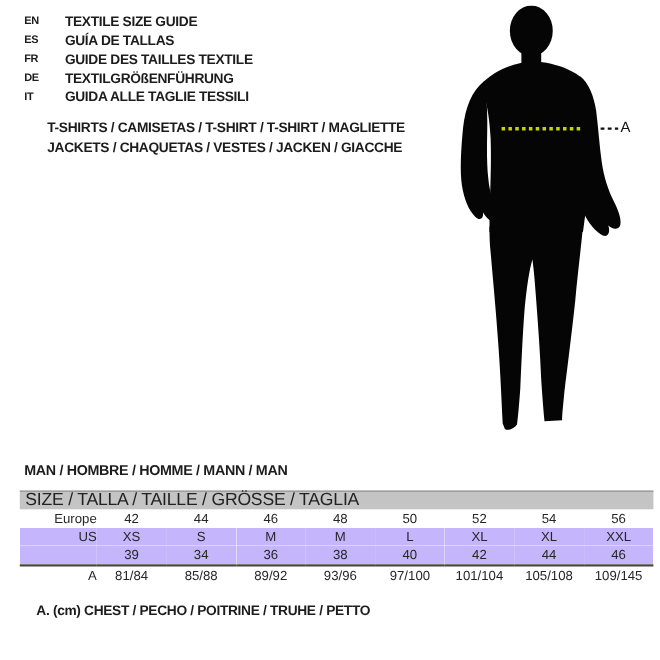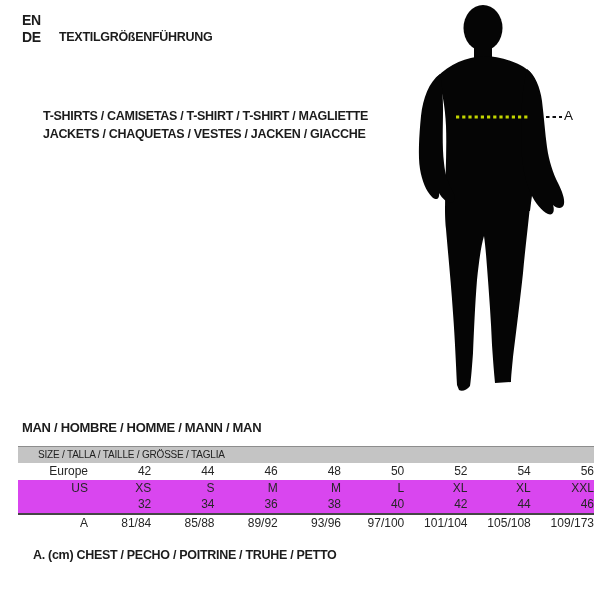--- a/index.html
+++ b/index.html
@@ -3,61 +3,74 @@
 <meta charset="utf-8">
 <style>
   * { margin:0; padding:0; box-sizing:border-box; }
   html,body { width:600px; height:600px; }
   body { font-family:"Liberation Sans", sans-serif; background:#ffffff; color:#1c1c1c; }
   .canvas { position:relative; width:600px; height:600px; background:#ffffff; overflow:hidden; }
 
   
   .lang-block { position:absolute; left:22px; top:11px; }
   .lang-row { display:flex; height:17.2px; align-items:center; }
-  .lang-code { width:37px; font-weight:700; font-size:14px; letter-spacing:-0.3px; }
+  .lang-code { width:37px; font-weight:700; font-size:10px; letter-spacing:-0.3px; }
   .lang-title { font-weight:700; font-size:12.5px; letter-spacing:-0.3px; white-space:nowrap; }
 
   
   .cats { position:absolute; left:22px; top:108px; font-weight:700; font-size:12.5px;
           letter-spacing:-0.3px; line-height:17.5px; white-space:nowrap;margin-left:21px; }
 
   
   .figure { position:absolute; left:415px; top:5px; width:175px; height:390px; }
   .a-label { position:absolute; left:564px; top:108px; font-size:13.5px; font-weight:500; color:#111; }
 
   
   .man-heading { position:absolute; left:22px; top:420px; font-weight:700; font-size:13px; letter-spacing:-0.3px; }
 
   
   .table-wrap { position:absolute; left:18px; top:446px; width:576px; }
   .thead { background:#c4c4c4; border-top:1px solid #8d8d8d; height:17px; line-height:16px;
-           padding-left:20px; font-size:10px; color:#222; letter-spacing:-0.2px; }
+           padding-left:5px; font-size:16px; color:#222; letter-spacing:-0.2px; }
   table.sizes { width:100%; border-collapse:collapse; table-layout:fixed; font-size:12px; color:#262626; }
-  table.sizes td { height:16.5px; line-height:16.5px; text-align:right; padding:0;
+  table.sizes td { height:16.5px; line-height:16.5px; text-align:center; padding:0;
                    overflow:hidden; white-space:nowrap; }
   table.sizes td.lbl { text-align:right; padding-left:5px; }
   col.c-lbl { width:70px; }
-  tr.row-us td, tr.row-blank td { background:#d946ef;margin-top:24px; }
+  tr.row-us td, tr.row-blank td { background:#c4b5fd;margin-top:24px; }
   tr.row-a td { border-top:2px solid #454545; }
 
   
   .footnote { position:absolute; left:22px; top:548px; font-weight:700; font-size:12.5px; letter-spacing:-0.3px;margin-left:11px; }
 </style>
 </head>
 <body>
 
 <div class="canvas">
 
   <div class="lang-block">
     <div class="lang-row">
       <span class="lang-code">EN</span>
+      <span class="lang-title">TEXTILE SIZE GUIDE</span>
+    </div>
+    <div class="lang-row">
+      <span class="lang-code">ES</span>
+      <span class="lang-title">GUÍA DE TALLAS</span>
+    </div>
+    <div class="lang-row">
+      <span class="lang-code">FR</span>
+      <span class="lang-title">GUIDE DES TAILLES TEXTILE</span>
     </div>
     <div class="lang-row">
       <span class="lang-code">DE</span>
       <span class="lang-title">TEXTILGRÖßENFÜHRUNG</span>
+    </div>
+    <div class="lang-row">
+      <span class="lang-code">IT</span>
+      <span class="lang-title">GUIDA ALLE TAGLIE TESSILI</span>
     </div>
   </div>
 
   <div class="cats">
     <div>T-SHIRTS / CAMISETAS / T-SHIRT / T-SHIRT / MAGLIETTE</div>
     <div>JACKETS / CHAQUETAS / VESTES / JACKEN / GIACCHE</div>
   </div>
 
   <svg class="figure" viewBox="0 0 175 390" xmlns="http://www.w3.org/2000/svg" aria-hidden="true">
     <g fill="#050505">
@@ -120,39 +133,39 @@
           <td>S</td>
           <td>M</td>
           <td>M</td>
           <td>L</td>
           <td>XL</td>
           <td>XL</td>
           <td>XXL</td>
         </tr>
         <tr class="row-blank">
           <td class="lbl"></td>
-          <td>32</td>
+          <td>39</td>
           <td>34</td>
           <td>36</td>
           <td>38</td>
           <td>40</td>
           <td>42</td>
           <td>44</td>
           <td>46</td>
         </tr>
         <tr class="row-a">
           <td class="lbl">A</td>
           <td>81/84</td>
           <td>85/88</td>
           <td>89/92</td>
           <td>93/96</td>
           <td>97/100</td>
           <td>101/104</td>
           <td>105/108</td>
-          <td>109/173</td>
+          <td>109/145</td>
         </tr>
       </tbody>
     </table>
   </div>
 
   <div class="footnote">A. (cm) CHEST / PECHO / POITRINE / TRUHE / PETTO</div>
 
 </div>
 
 </body></html>

